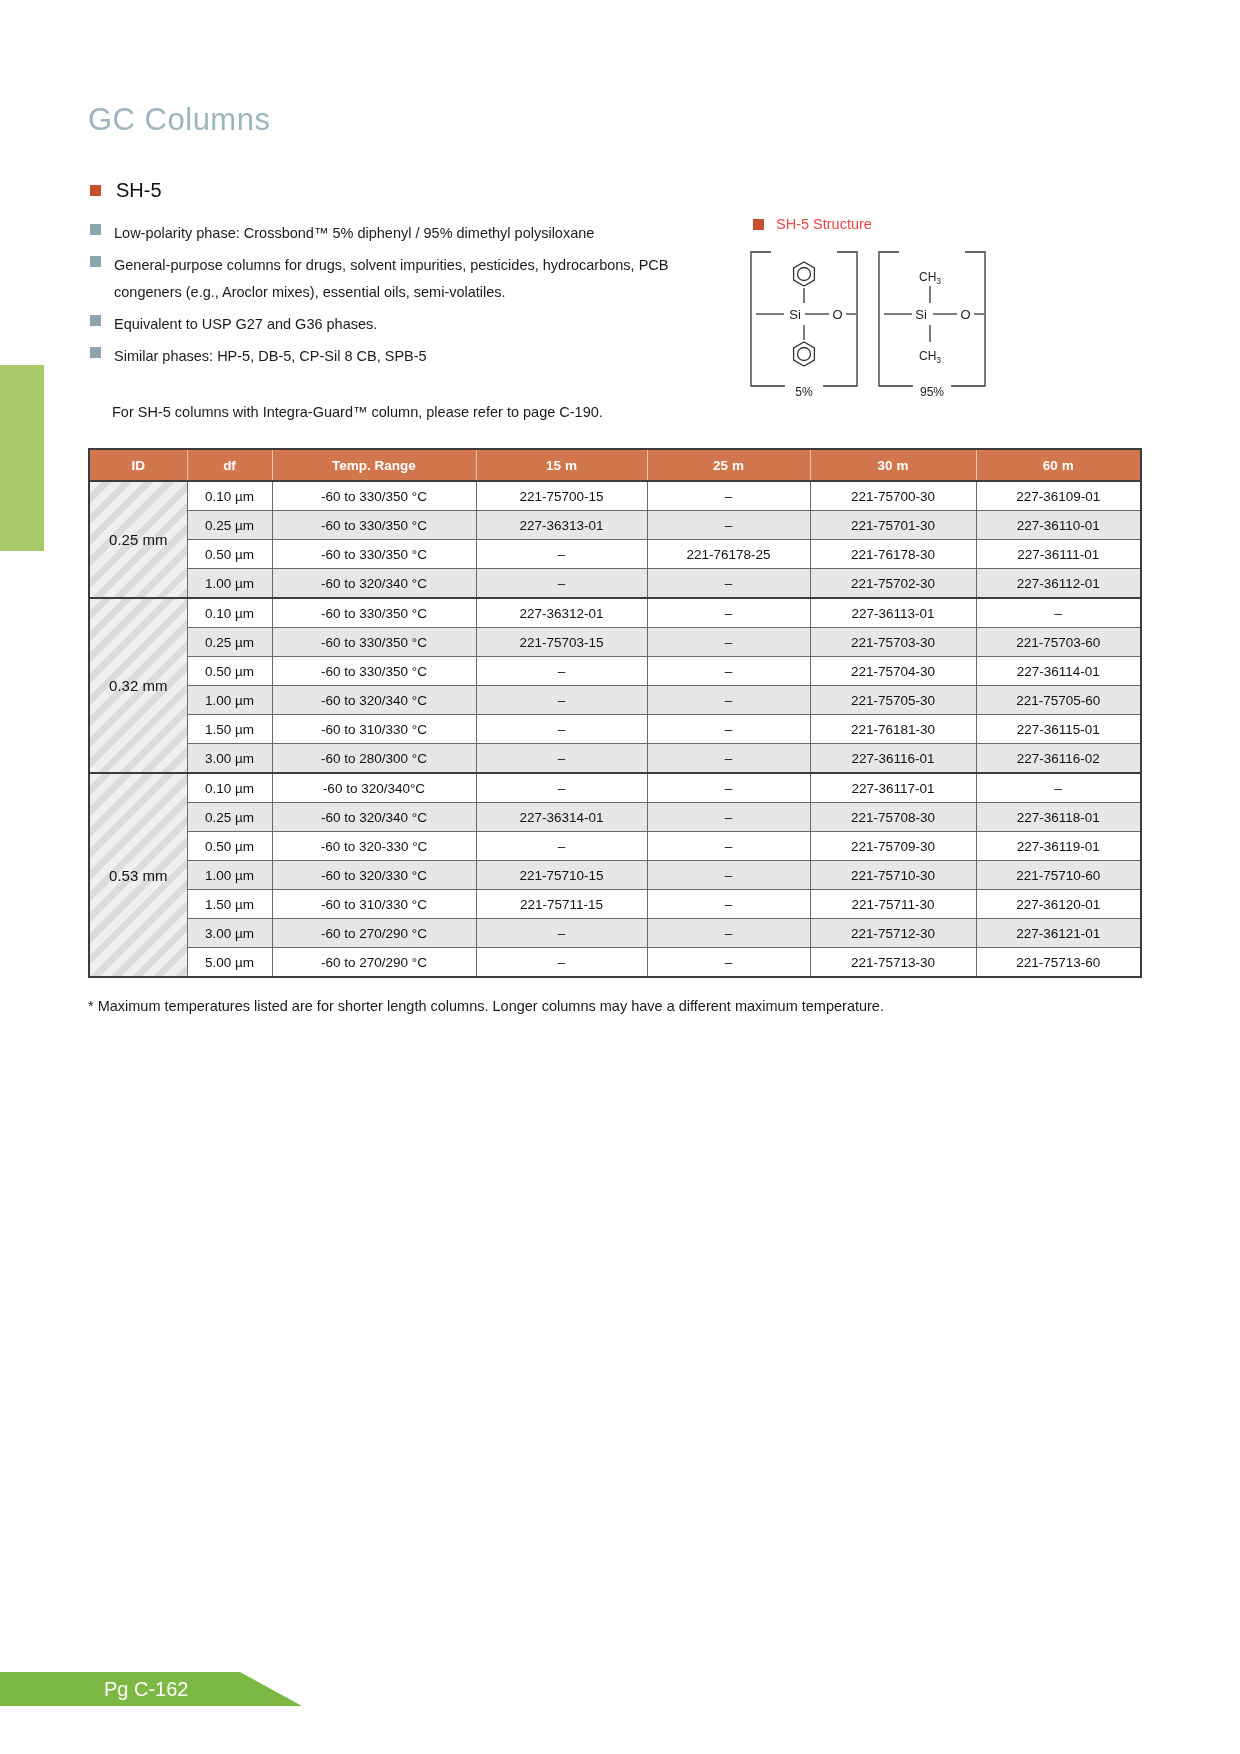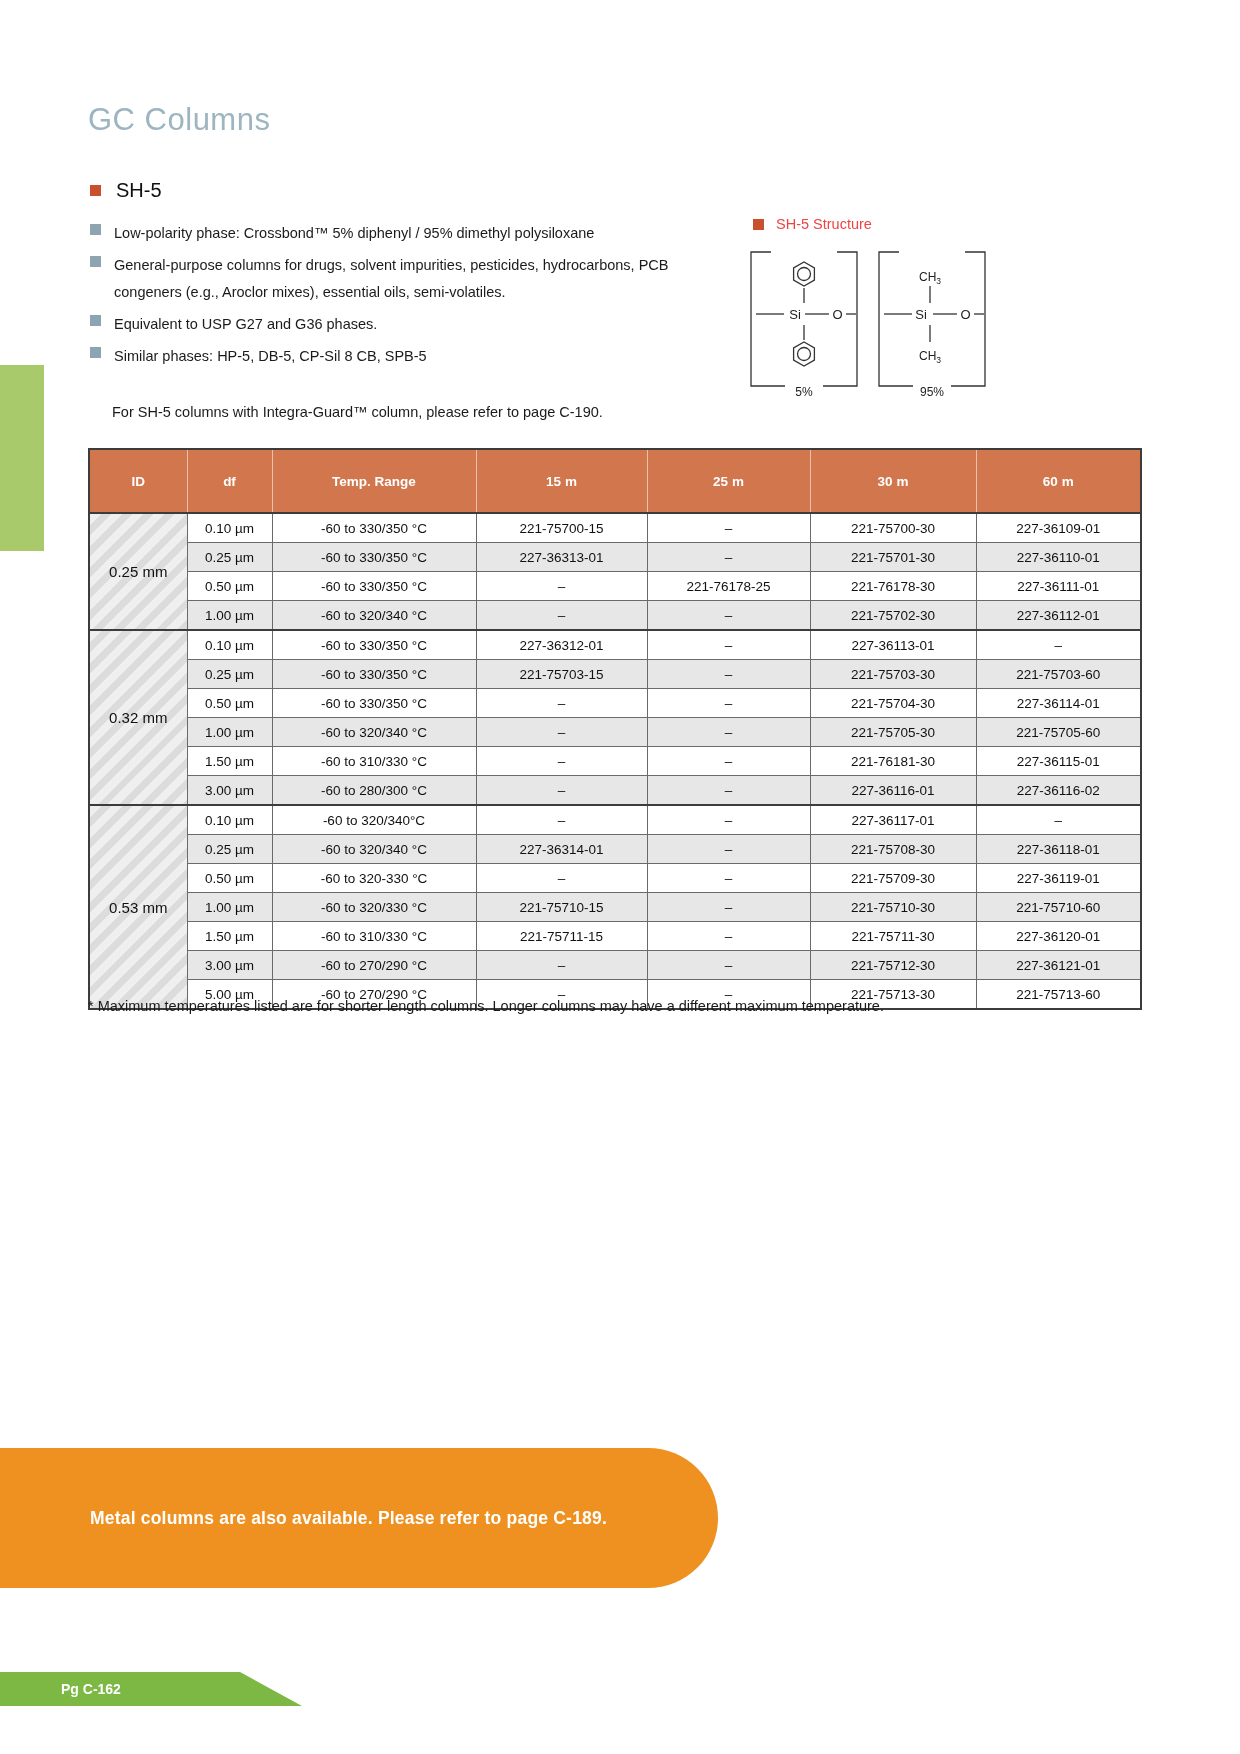--- a/index.html
+++ b/index.html
@@ -29,40 +29,40 @@
   .structure-svg{position:absolute;left:745px;top:246px;}
   .structure-svg text{font-family:"Liberation Sans",sans-serif;fill:#222;}
 
   .sidebar-tab{position:absolute;left:0;top:365px;width:44px;height:186px;background:var(--sidebar-green);}
 
   .note{position:absolute;left:88px;top:404px;font-size:14.5px;margin-left:24px;}
 
   table.gc{position:absolute;left:88px;top:448px;width:1052px;border-collapse:collapse;
            table-layout:fixed;border:2px solid var(--line-dark);}
   table.gc th{background:var(--header-bg);color:#fff;font-size:13.5px;font-weight:700;
-              height:30px;padding:16px;text-align:center;border-left:1px solid rgba(255,255,255,.55);
+              height:30px;padding:0;text-align:center;border-left:1px solid rgba(255,255,255,.55);
               border-bottom:2px solid var(--line-dark);}
   table.gc th:first-child{border-left:none;}
   table.gc td{height:28px;padding:0 4px;font-size:13.5px;text-align:center;color:#111;
               border:1px solid var(--line-mid);background:#fff;}
   table.gc tr.even td{background:var(--row-alt);}
   table.gc tr.group-start td{border-top:2px solid var(--line-dark);}
   table.gc td.id-cell, table.gc tr.even td.id-cell{
       background:repeating-linear-gradient(135deg,#efefef 0 8px,#dcdcdc 8px 15px);
       font-size:15px;}
 
   .footnote{position:absolute;left:88px;top:998px;font-size:14.5px;}
 
   .banner{position:absolute;left:0;top:1448px;width:718px;height:140px;background:var(--banner-orange);
           border-radius:0 70px 70px 0;display:flex;align-items:center;}
   .banner-text{margin-left:90px;color:#fff;font-size:17.5px;font-weight:600;letter-spacing:.2px;}
 
   .footer-flag{position:absolute;left:0;top:1672px;width:302px;height:34px;background:var(--footer-green);
                clip-path:polygon(0 0,240px 0,302px 100%,0 100%);display:flex;align-items:center;}
-  .footer-text{margin-left:61px;color:#fff;font-size:14px;font-weight:700;}
+  .footer-text{margin-left:104px;color:#fff;font-size:20px;font-weight:400;}
 </style>
 </head>
 <body>
 
 <div class="page">
 
   <div class="page-title">GC Columns</div>
 
   <div class="section-head">
     <span class="sq sq-red"></span>
@@ -299,21 +299,18 @@
           <td>–</td>
           <td>–</td>
           <td>221-75713-30</td>
           <td>221-75713-60</td>
         </tr>
       </tbody>
   </table>
 
   <div class="footnote">* Maximum temperatures listed are for shorter length columns. Longer columns may have a different maximum temperature.</div>
 
-  <div class="banner">
-    <span class="banner-text">Metal columns are also available. Please refer to page C-189.</span>
-  </div>
 
   <div class="footer-flag">
     <span class="footer-text">Pg C-162</span>
   </div>
 
 </div>
 
 </body></html>

